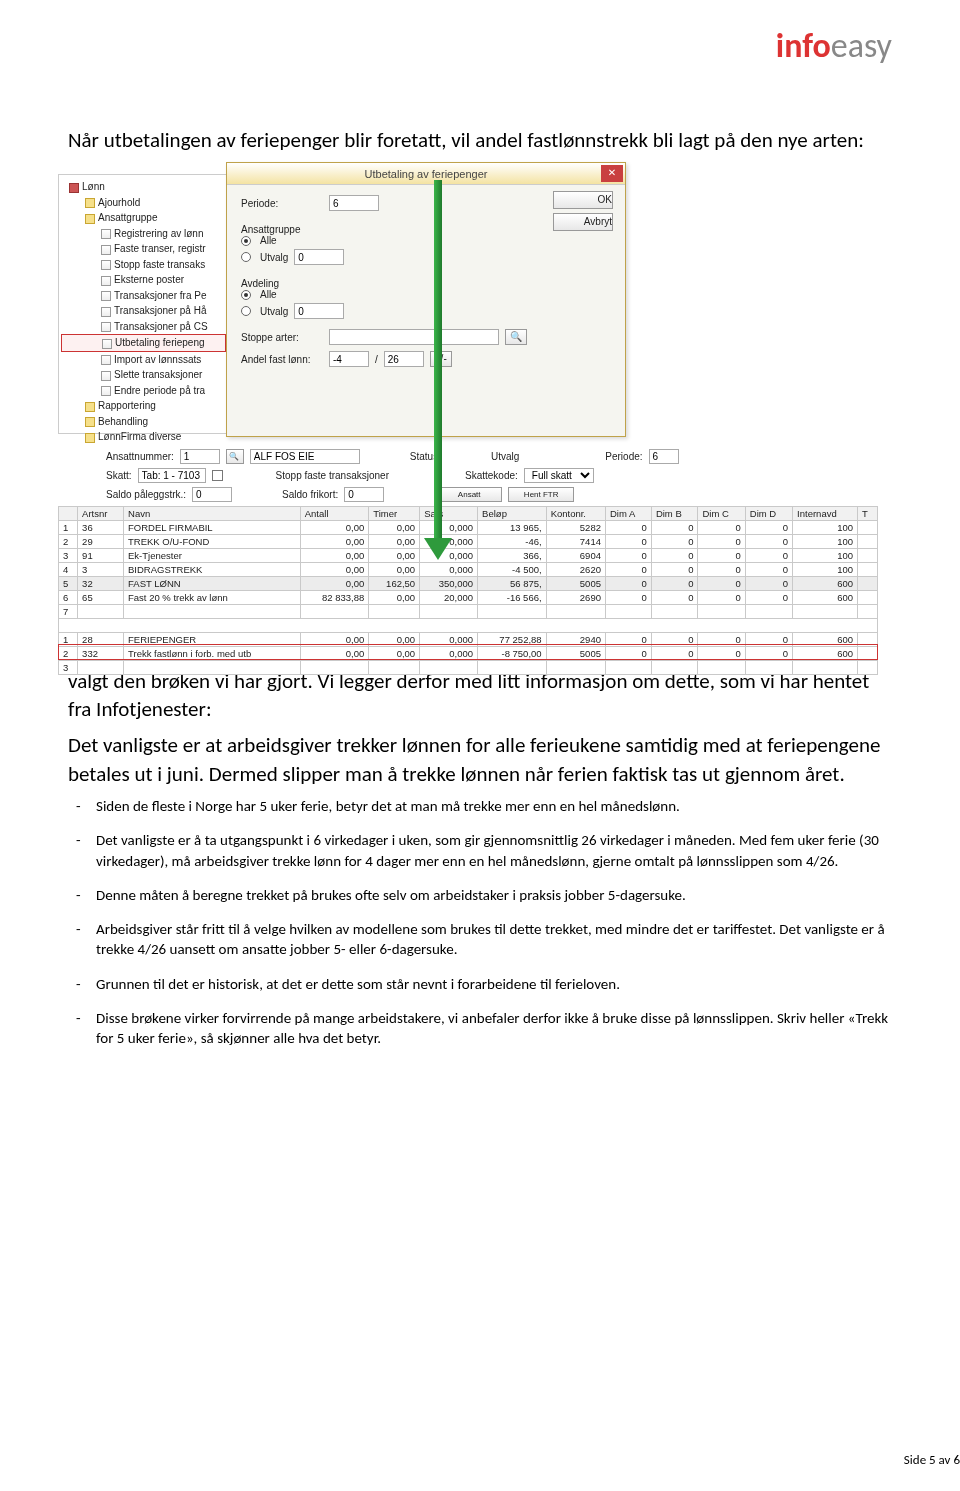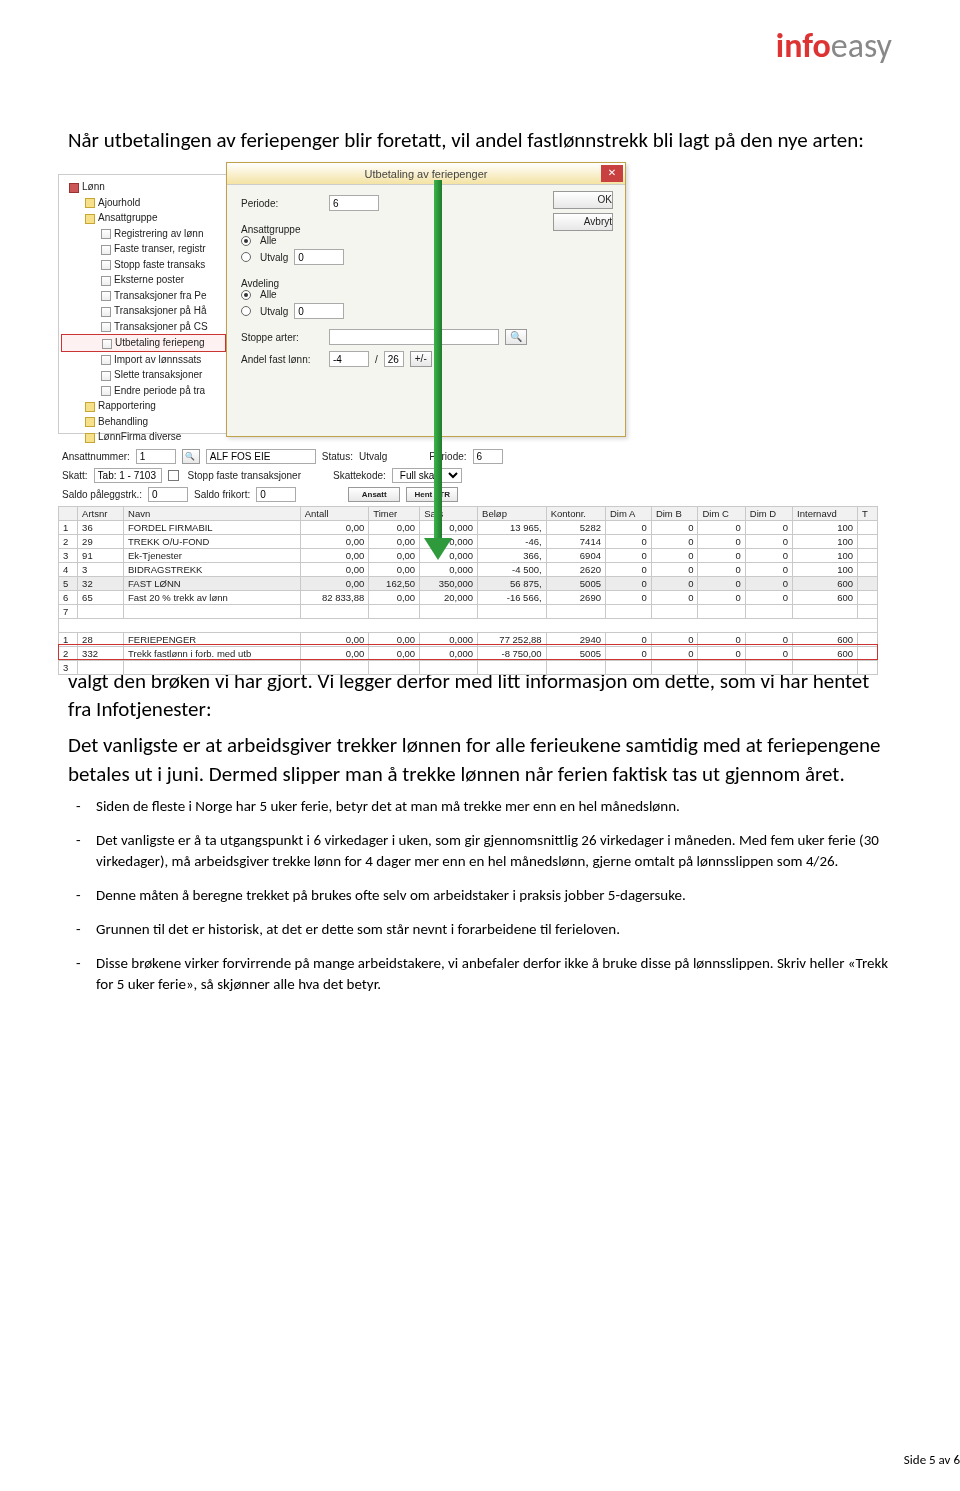--- a/index.html
+++ b/index.html
@@ -57,24 +57,24 @@
   .dinput { border:1px solid #aaa; background:#fff; height:16px; padding:0 3px; font-size:10px;}
   .dbtn { position:absolute; right: 12px; width:60px; height:18px; border:1px solid #999; background:linear-gradient(#fff,#e7e7e7); font-size:10px; text-align:right; line-height:16px;}
   .fieldset-lbl{font-size:10px; margin-top:13px;}
   .radio{display:inline-block;width:10px;height:10px;border:1px solid #666;border-radius:50%;background:#fff;margin-right:3px;vertical-align:middle;position:relative;}
   .radio.checked::after{content:"";position:absolute;left:2px;top:2px;width:4px;height:4px;background:#333;border-radius:50%;}
   .togglebtn{border:1px solid #999;background:linear-gradient(#fff,#e7e7e7);height:16px;padding:0 4px;font-size:10px;line-height:14px;}
 
   
   .gridwrap { position:absolute; left:0; top:285px; right:0; }
   .grid-hdr-row { display:flex; gap:6px; align-items:center; padding:2px 4px; font-size:10px; flex-wrap:wrap;}
-  .ghlabel{white-space:nowrap;}
+  .ghlabel{white-space:nowrap;margin-left:44px;}
   .ghinput{border:1px solid #aaa;background:#fff;height:15px;font-size:10px;padding:0 3px;}
   .ghbtn{border:1px solid #999;background:linear-gradient(#fff,#e8e8e8);height:15px;width:18px;font-size:8px;text-align:center;line-height:13px;}
-  .ghbtn.wide{width:52px;font-weight:bold;}
+  .ghbtn.wide{width:66px;}
   .chk{display:inline-block;width:11px;height:11px;border:1px solid #777;background:#fff;margin-right:3px;vertical-align:middle;}
 
   table.grid { width:100%; border-collapse:collapse; font-size:9.5px; margin-top:2px; }
   table.grid th, table.grid td { border:1px solid #c9c9c9; padding:1px 4px; height:14px; white-space:nowrap; background:#fff;}
   table.grid th { background:#f1f1f1; font-weight:normal; text-align:left;margin-left:8px;}
   table.grid td.num { text-align:right; }
   table.grid tr.hl td { background:#ececec; }
   .rowframe { position:absolute; left:0; right:0; height:16px; border:1.5px solid #c33; pointer-events:none;}
   .sep td{background:#f7f7f7;height:10px;}
 
@@ -149,21 +149,21 @@
       </div>
       <div class="drow" style="margin-top:10px">
         <span class="dlabel">Stoppe arter:</span>
         <input class="dinput" style="width: 170px;">
         <span class="togglebtn">🔍</span>
       </div>
       <div class="drow" style="margin-top:6px">
         <span class="dlabel">Andel fast lønn:</span>
         <input class="dinput" style="width: 40px;" value="-4">
         <span>/</span>
-        <input class="dinput" style="width: 20px;" value="26">
+        <input class="dinput" style="width: 40px;" value="26">
         <span class="togglebtn">+/-</span>
       </div>
     </div>
   </div>
 
   <div class="arrow">
     <div class="shaft"></div>
       <div class="head"></div>
   </div>
 
@@ -391,17 +391,18 @@
   </div>
 </div>
 
 <p class="sub-heading">Trekker lønn for ferien</p>
 <p class="body-text">Hvert år så kommer det alltid spørsmål om hvorfor det skal trekkes fastlønn og hvorfor vi har valgt den brøken vi har gjort. Vi legger derfor med litt informasjon om dette, som vi har hentet fra Infotjenester:</p>
 <p class="body-text">Det vanligste er at arbeidsgiver trekker lønnen for alle ferieukene samtidig med at feriepengene betales ut i juni. Dermed slipper man å trekke lønnen når ferien faktisk tas ut gjennom året.</p>
 <ul class="dash" id="bullets">
     <li>Siden de fleste i Norge har 5 uker ferie, betyr det at man må trekke mer enn en hel månedslønn.</li>
     <li>Det vanligste er å ta utgangspunkt i 6 virkedager i uken, som gir gjennomsnittlig 26 virkedager i måneden. Med fem uker ferie (30 virkedager), må arbeidsgiver trekke lønn for 4 dager mer enn en hel månedslønn, gjerne omtalt på lønnsslippen som 4/26.</li>
     <li>Denne måten å beregne trekket på brukes ofte selv om arbeidstaker i praksis jobber 5-dagersuke.</li>
+    <li>Arbeidsgiver står fritt til å velge hvilken av modellene som brukes til dette trekket, med mindre det er tariffestet. Det vanligste er å trekke 4/26 uansett om ansatte jobber 5- eller 6-dagersuke.</li>
     <li>Grunnen til det er historisk, at det er dette som står nevnt i forarbeidene til ferieloven.</li>
     <li>Disse brøkene virker forvirrende på mange arbeidstakere, vi anbefaler derfor ikke å bruke disse på lønnsslippen. Skriv heller «Trekk for 5 uker ferie», så skjønner alle hva det betyr.</li>
   </ul>
 
 <div class="footer">Side 5 av 6</div>
 
 </body></html>

